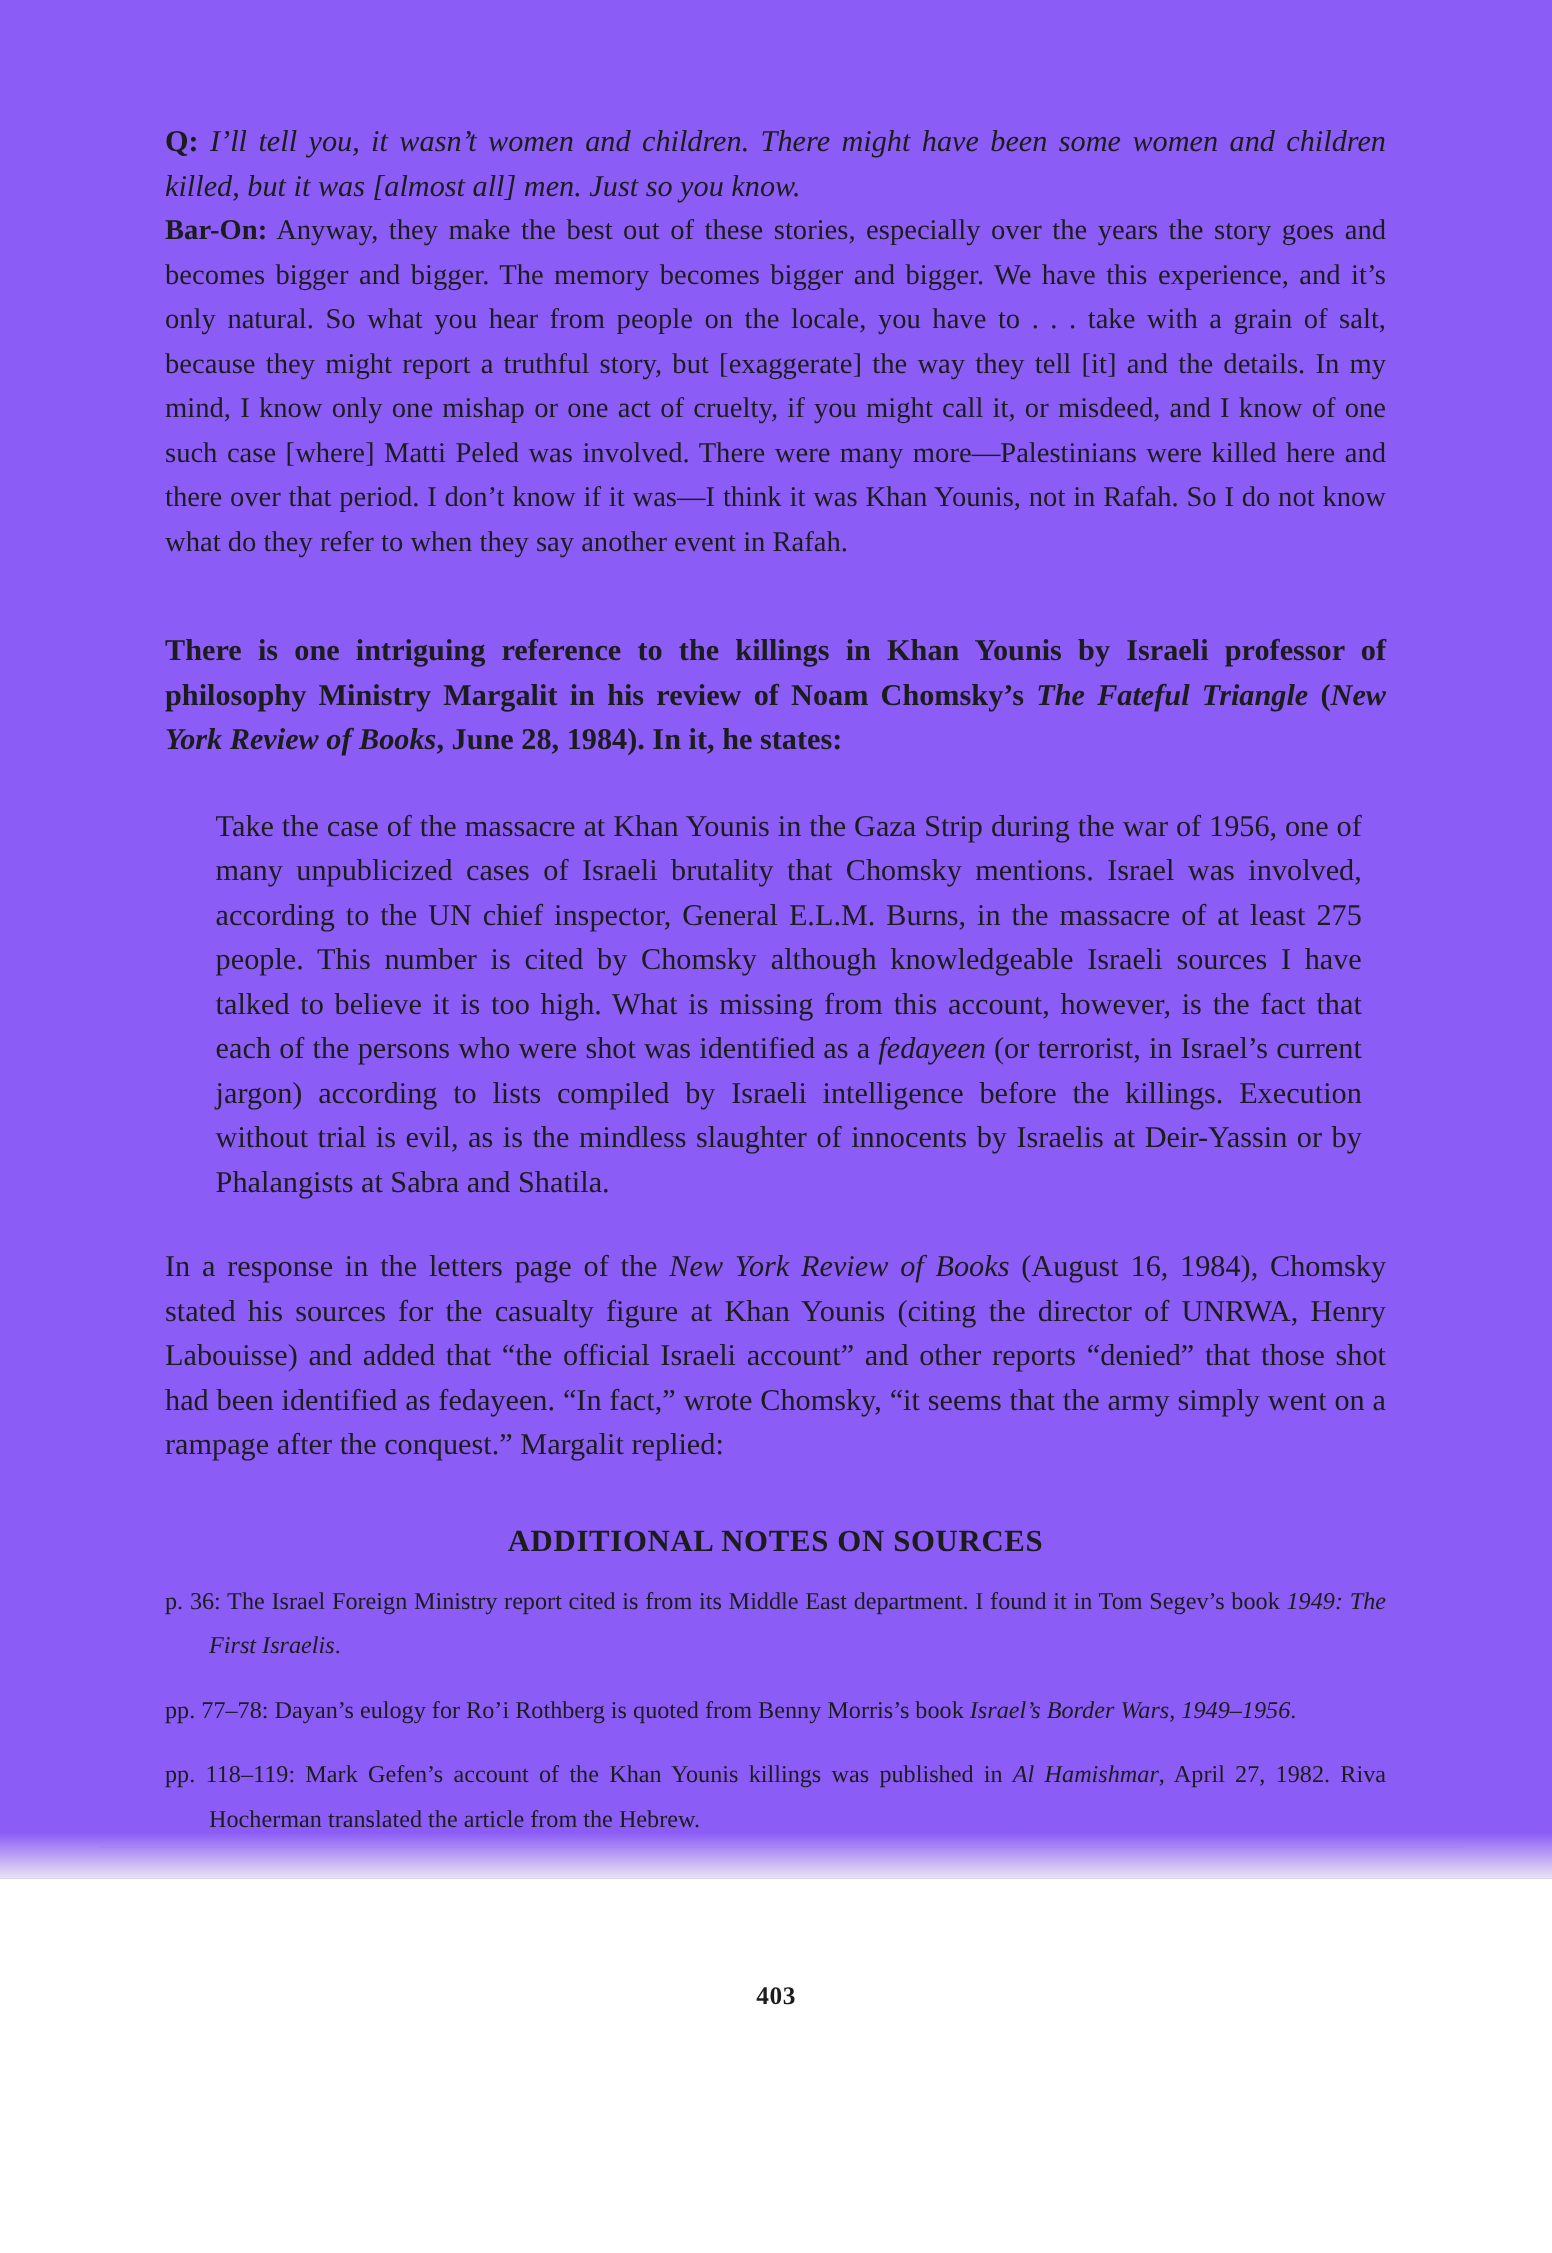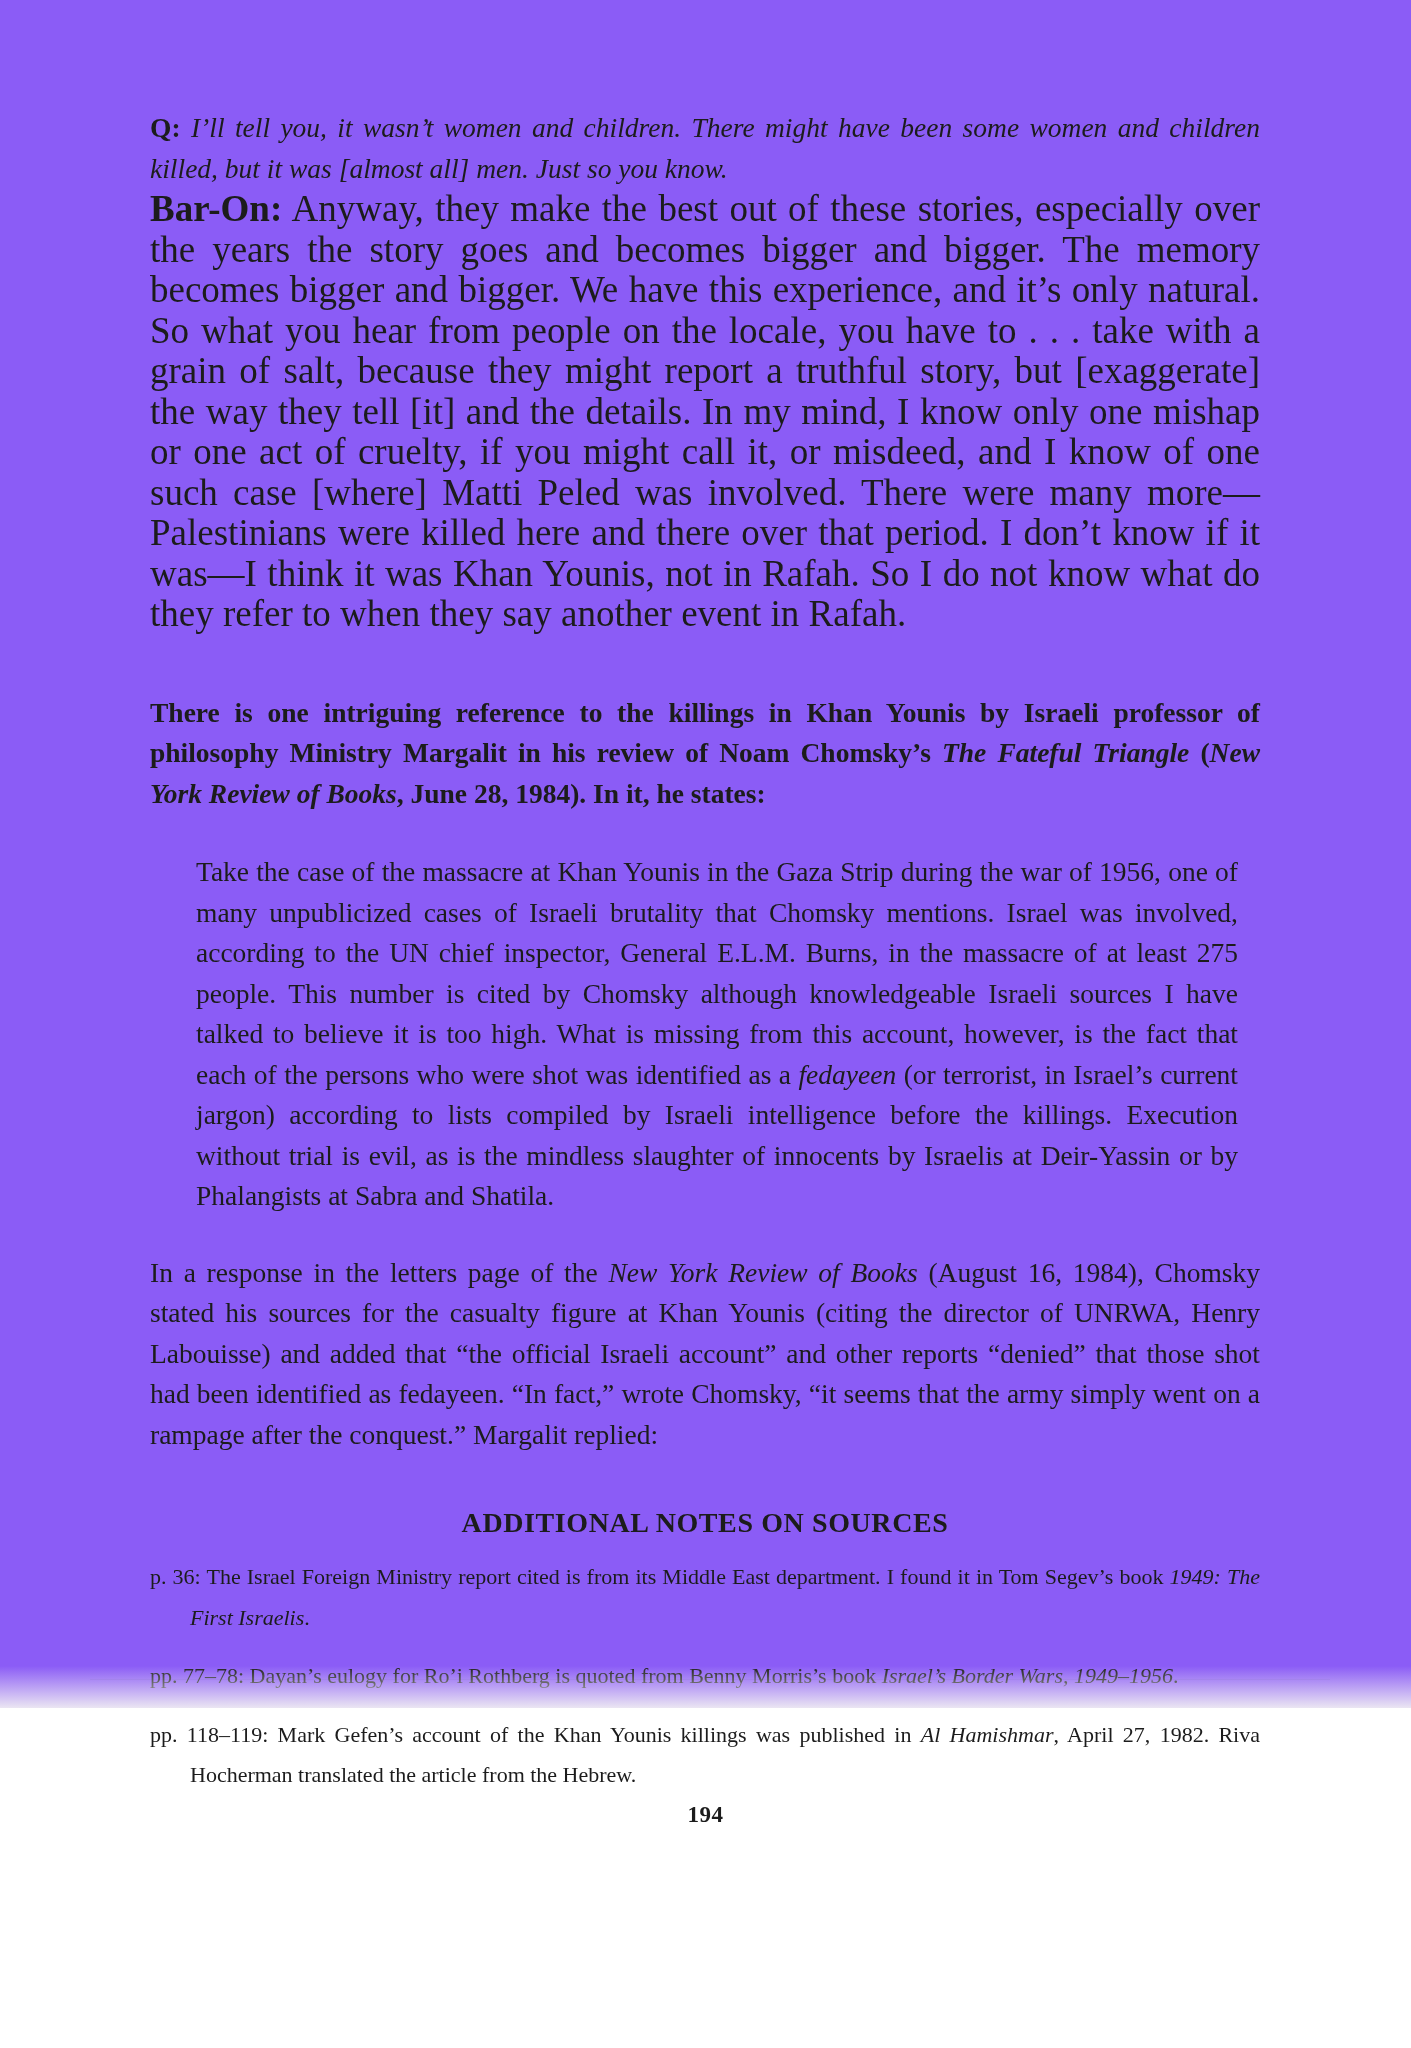--- a/index.html
+++ b/index.html
@@ -44,21 +44,21 @@
     font-size: 27.5px;
     line-height: 40.5px;
     text-align: justify;
     margin: 0 0 0 0;
   }
   .q-block .q-italic {
     font-style: italic;
   }
 
   .baron-block {
-    font-size: 37px;
+    font-size: 26px;
     line-height: 40.5px;
     text-align: justify;
     margin: 0;
   }
 
   
   .lead-bold {
     font-weight: bold;
     font-size: 27.5px;
     line-height: 40.5px;
@@ -159,17 +159,17 @@
     <h2 class="notes-heading">ADDITIONAL NOTES ON SOURCES</h2>
 
     <p class="note-entry"><span>p. 36: The Israel Foreign Ministry report cited is from its Middle East department. I found it in Tom Segev’s book </span><span class="ital">1949: The First Israelis</span><span>.</span></p>
 
     <p class="note-entry"><span>pp. 77–78: Dayan’s eulogy for Ro’i Rothberg is quoted from Benny Morris’s book </span><span class="ital">Israel’s Border Wars, 1949–1956</span><span>.</span></p>
 
     <p class="note-entry"><span>pp. 118–119: Mark Gefen’s account of the Khan Younis killings was published in </span><span class="ital">Al Hamishmar</span><span>, April 27, 1982. Riva Hocherman translated the article from the Hebrew.</span></p>
 
   </div>
 
-  <div class="folio">194</div>
+  <div class="folio">403</div>
 
   <div class="scan-line"></div>
   <div class="scan-edge"></div>
 </div>
 
 </body></html>

